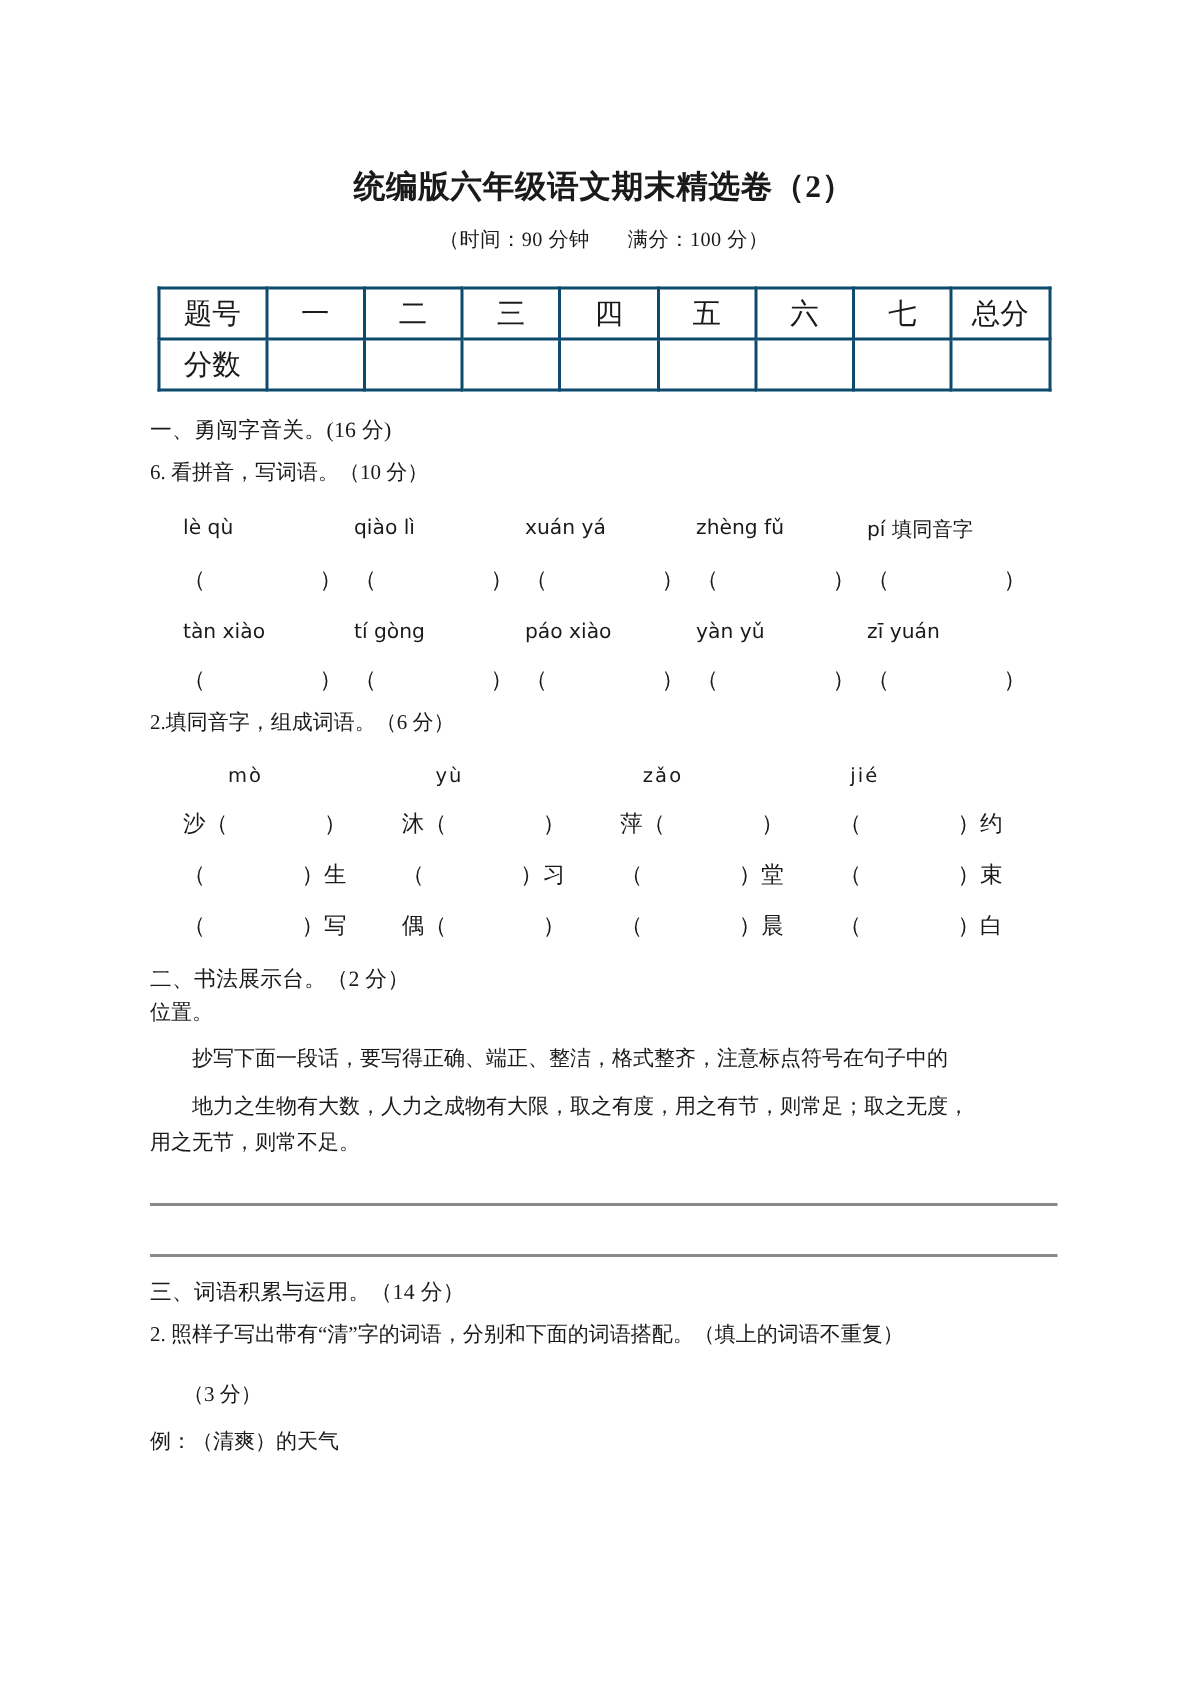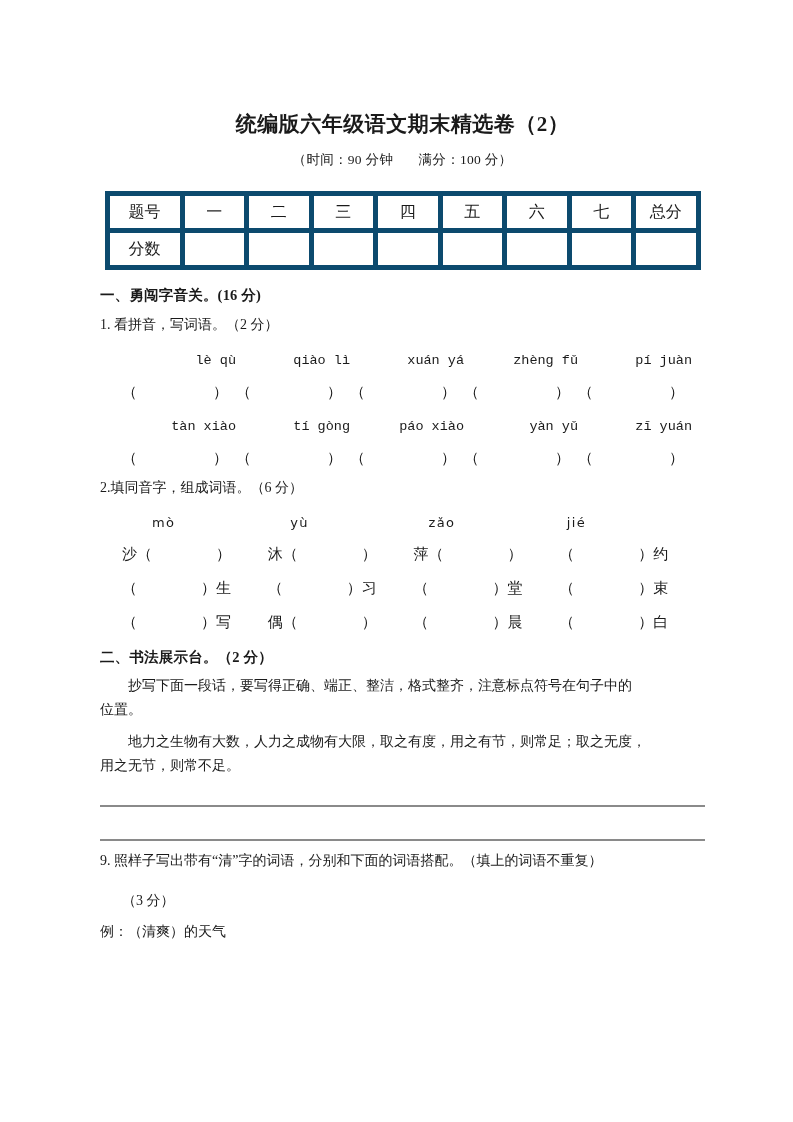--- a/index.html
+++ b/index.html
@@ -51,33 +51,33 @@
     margin-top: 22px;
     display: flex;
     justify-content: center;
   }
   table.score-table {
     border-collapse: collapse;
     table-layout: fixed;
     width: 596px;
   }
   table.score-table td {
-    border: 5px solid #0c4a6e;
+    border: 2px solid #0c4a6e;
     height: 32px;
     text-align: center;
     vertical-align: middle;
-    font-size: 16px;
+    font-size: 19px;
     padding: 0;
   }
   table.score-table td.label-col { width: 70px; }
 
   
   .section-heading {
     font-size: 14.5px;
-    font-weight: bold;
+    font-weight: normal;
     margin-top: 16px;
     margin-bottom: 2px;
     letter-spacing: 0.2px;
   }
   .section-heading.tight { margin-top: 14px; }
 
   .q-line {
     font-size: 14px;
     margin-top: 9px;
     line-height: 1.55;
@@ -96,22 +96,21 @@
   
   .pinyin-row {
     display: flex;
     margin-top: 17px;
     padding-left: 22px;
     font-family: "DejaVu Sans", "Liberation Sans", sans-serif;
     font-size: 13.5px;
   }
   .pinyin-row .cell {
     width: 114px;
-    text-align: right;
-    font-family: Liberation Mono, monospace;
+    text-align: left;
   }
   .bracket-row {
     display: flex;
     margin-top: 15px;
     padding-left: 22px;
     font-family: "Liberation Serif", "DejaVu Serif", serif;
     font-size: 15px;
   }
   .bracket-row .cell {
     width: 114px;
@@ -202,28 +201,28 @@
             <td></td>
             <td></td>
             <td></td>
           </tr>
         </tbody>
       </table>
     </div>
 
     <div class="section-heading">一、勇闯字音关。(16 分)</div>
 
-    <div class="q-line">1. 看拼音，写词语。（2 分）</div>
+    <div class="q-line">6. 看拼音，写词语。（10 分）</div>
 
     <div class="pinyin-row">
       <span class="cell">lè qù</span>
       <span class="cell">qiào lì</span>
       <span class="cell">xuán yá</span>
       <span class="cell">zhèng fǔ</span>
-      <span class="cell">pí juàn</span>
+      <span class="cell">pí 填同音字</span>
     </div>
 
     <div class="bracket-row">
       <span class="cell"><span class="bk-open">（</span><span class="bk"></span><span class="bk-close">）</span></span>
       <span class="cell"><span class="bk-open">（</span><span class="bk"></span><span class="bk-close">）</span></span>
       <span class="cell"><span class="bk-open">（</span><span class="bk"></span><span class="bk-close">）</span></span>
       <span class="cell"><span class="bk-open">（</span><span class="bk"></span><span class="bk-close">）</span></span>
       <span class="cell"><span class="bk-open">（</span><span class="bk"></span><span class="bk-close">）</span></span>
     </div>
 
@@ -268,29 +267,30 @@
 
     <div class="homo-row">
       <span class="hcell"><span>（</span><span class="blank"></span><span>）写</span></span>
       <span class="hcell"><span>偶（</span><span class="blank"></span><span>）</span></span>
       <span class="hcell"><span>（</span><span class="blank"></span><span>）晨</span></span>
       <span class="hcell"><span>（</span><span class="blank"></span><span>）白</span></span>
     </div>
 
     <div class="section-heading">二、书法展示台。（2 分）</div>
 
+    <div class="para cont">位置。</div>
     <div class="para">抄写下面一段话，要写得正确、端正、整洁，格式整齐，注意标点符号在句子中的</div>
-    <div class="para cont">位置。</div>
 
     <div class="para">地力之生物有大数，人力之成物有大限，取之有度，用之有节，则常足；取之无度，</div>
     <div class="para cont">用之无节，则常不足。</div>
 
     <hr class="write-line first">
     <hr class="write-line second">
 
-
-    <div class="q-line">9. 照样子写出带有“清”字的词语，分别和下面的词语搭配。（填上的词语不重复）</div>
+    <div class="section-heading tight">三、词语积累与运用。（14 分）</div>
+
+    <div class="q-line">2. 照样子写出带有“清”字的词语，分别和下面的词语搭配。（填上的词语不重复）</div>
     <div class="q-line hang" style="text-indent:22px;">（3 分）</div>
 
     <div class="q-line">例：（清爽）的天气</div>
 
   </div>
 </div>
 
 </body></html>

